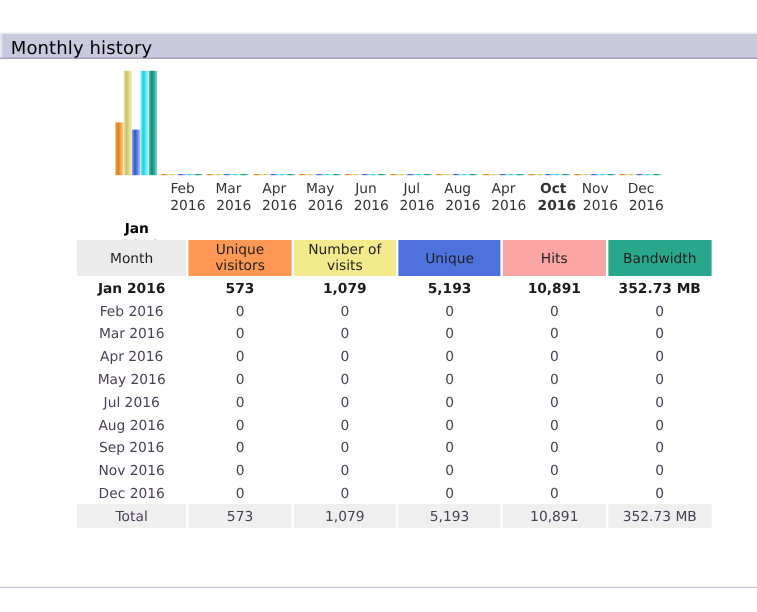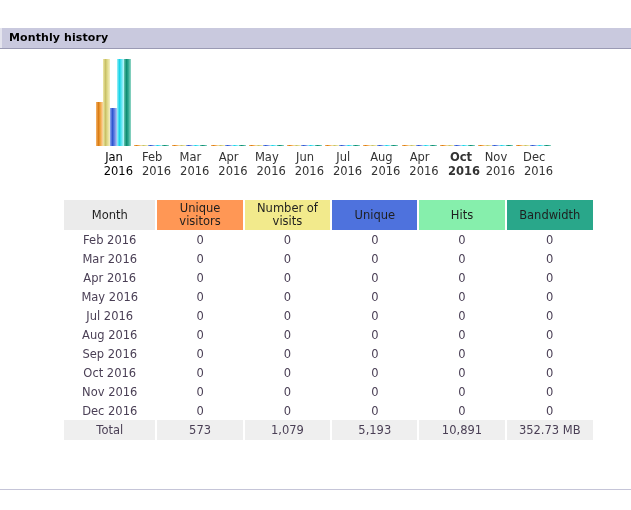--- a/index.html
+++ b/index.html
@@ -34,22 +34,22 @@
     height: 22px;
     background: #c9c9de;
     border-top: 1px solid #ffffff;
     border-bottom: 1px solid #9a9ab4;
     box-sizing: border-box;
   }
   .section-bar .title {
     position: absolute;
     left: 9px;
     top: 3px;
-    font-size: 11px;
-    font-weight: bold;
+    font-size: 15px;
+    font-weight: normal;
     color: #000000;
     letter-spacing: 0.1px;
     white-space: nowrap;
   }
   .section-bar .edge-left {
     position: absolute;
     left: 0; top: 0;
     width: 2px; height: 100%;
     background: #e4e4ee;
   }
@@ -98,21 +98,21 @@
     position: absolute;
     top: 0;
     width: 38px;
     text-align: center;
     font-size: 11.5px;
     color: #333333;
     line-height: 14px;
   }
   .xlabel .mon { display: block; }
   .xlabel .yr  { display: block; text-align: right; }
-  .xlabel.current { font-weight: normal; color: #000000; }
+  .xlabel.current { font-weight: bold; color: #000000; margin-top: 33px; }
 
   
   #datatable {
     position: absolute;
     left: 62px;
     top: 200px;
     width: 533px;
     border-collapse: separate;
     border-spacing: 2px 0;
     font-size: 11.5px;
@@ -128,21 +128,21 @@
     font-size: 11.5px;
     color: #1f1f1f;
     text-align: center;
     vertical-align: middle;
     line-height: 13px;
   }
   th.h-month  { width: 95px; background: #ebebeb; color: #4a3f55; }
   th.h-unique { width: 88px; background: #ff9755; }
   th.h-visits { width: 88px; background: #f2ea8c; }
   th.h-pages  { width: 88px; background: #4e72dd; }
-  th.h-hits   { width: 88px; background: #86efac; }
+  th.h-hits   { width: 88px; background: #fca5a5; }
   th.h-bw     { width: 88px; background: #29a78a; }
 
   #datatable tbody td {
     height: 19px;
     text-align: center;
     vertical-align: middle;
     color: #4a3f55;
     background: #ffffff;
   }
   #datatable tbody tr.rowcurrent td {
@@ -317,20 +317,28 @@
       <tr>
         <th class="h-month"><span>Month</span></th>
         <th class="h-unique"><span>Unique</span><br><span>visitors</span></th>
         <th class="h-visits"><span>Number of</span><br><span>visits</span></th>
         <th class="h-pages"><span>Unique</span></th>
         <th class="h-hits"><span>Hits</span></th>
         <th class="h-bw"><span>Bandwidth</span></th>
       </tr>
     </thead>
     <tbody id="tbody">
+        <tr class="rowcurrent">
+          <td>Jan 2016</td>
+          <td>573</td>
+          <td>1,079</td>
+          <td>5,193</td>
+          <td>10,891</td>
+          <td>352.73 MB</td>
+        </tr>
         <tr class="">
           <td>Feb 2016</td>
           <td>0</td>
           <td>0</td>
           <td>0</td>
           <td>0</td>
           <td>0</td>
         </tr>
         <tr class="">
           <td>Mar 2016</td>
@@ -367,28 +375,20 @@
         <tr class="">
           <td>Aug 2016</td>
           <td>0</td>
           <td>0</td>
           <td>0</td>
           <td>0</td>
           <td>0</td>
         </tr>
         <tr class="">
           <td>Sep 2016</td>
-          <td>0</td>
-          <td>0</td>
-          <td>0</td>
-          <td>0</td>
-          <td>0</td>
-        </tr>
-        <tr class="">
-          <td>Oct 2016</td>
           <td>0</td>
           <td>0</td>
           <td>0</td>
           <td>0</td>
           <td>0</td>
         </tr>
         <tr class="">
           <td>Nov 2016</td>
           <td>0</td>
           <td>0</td>

